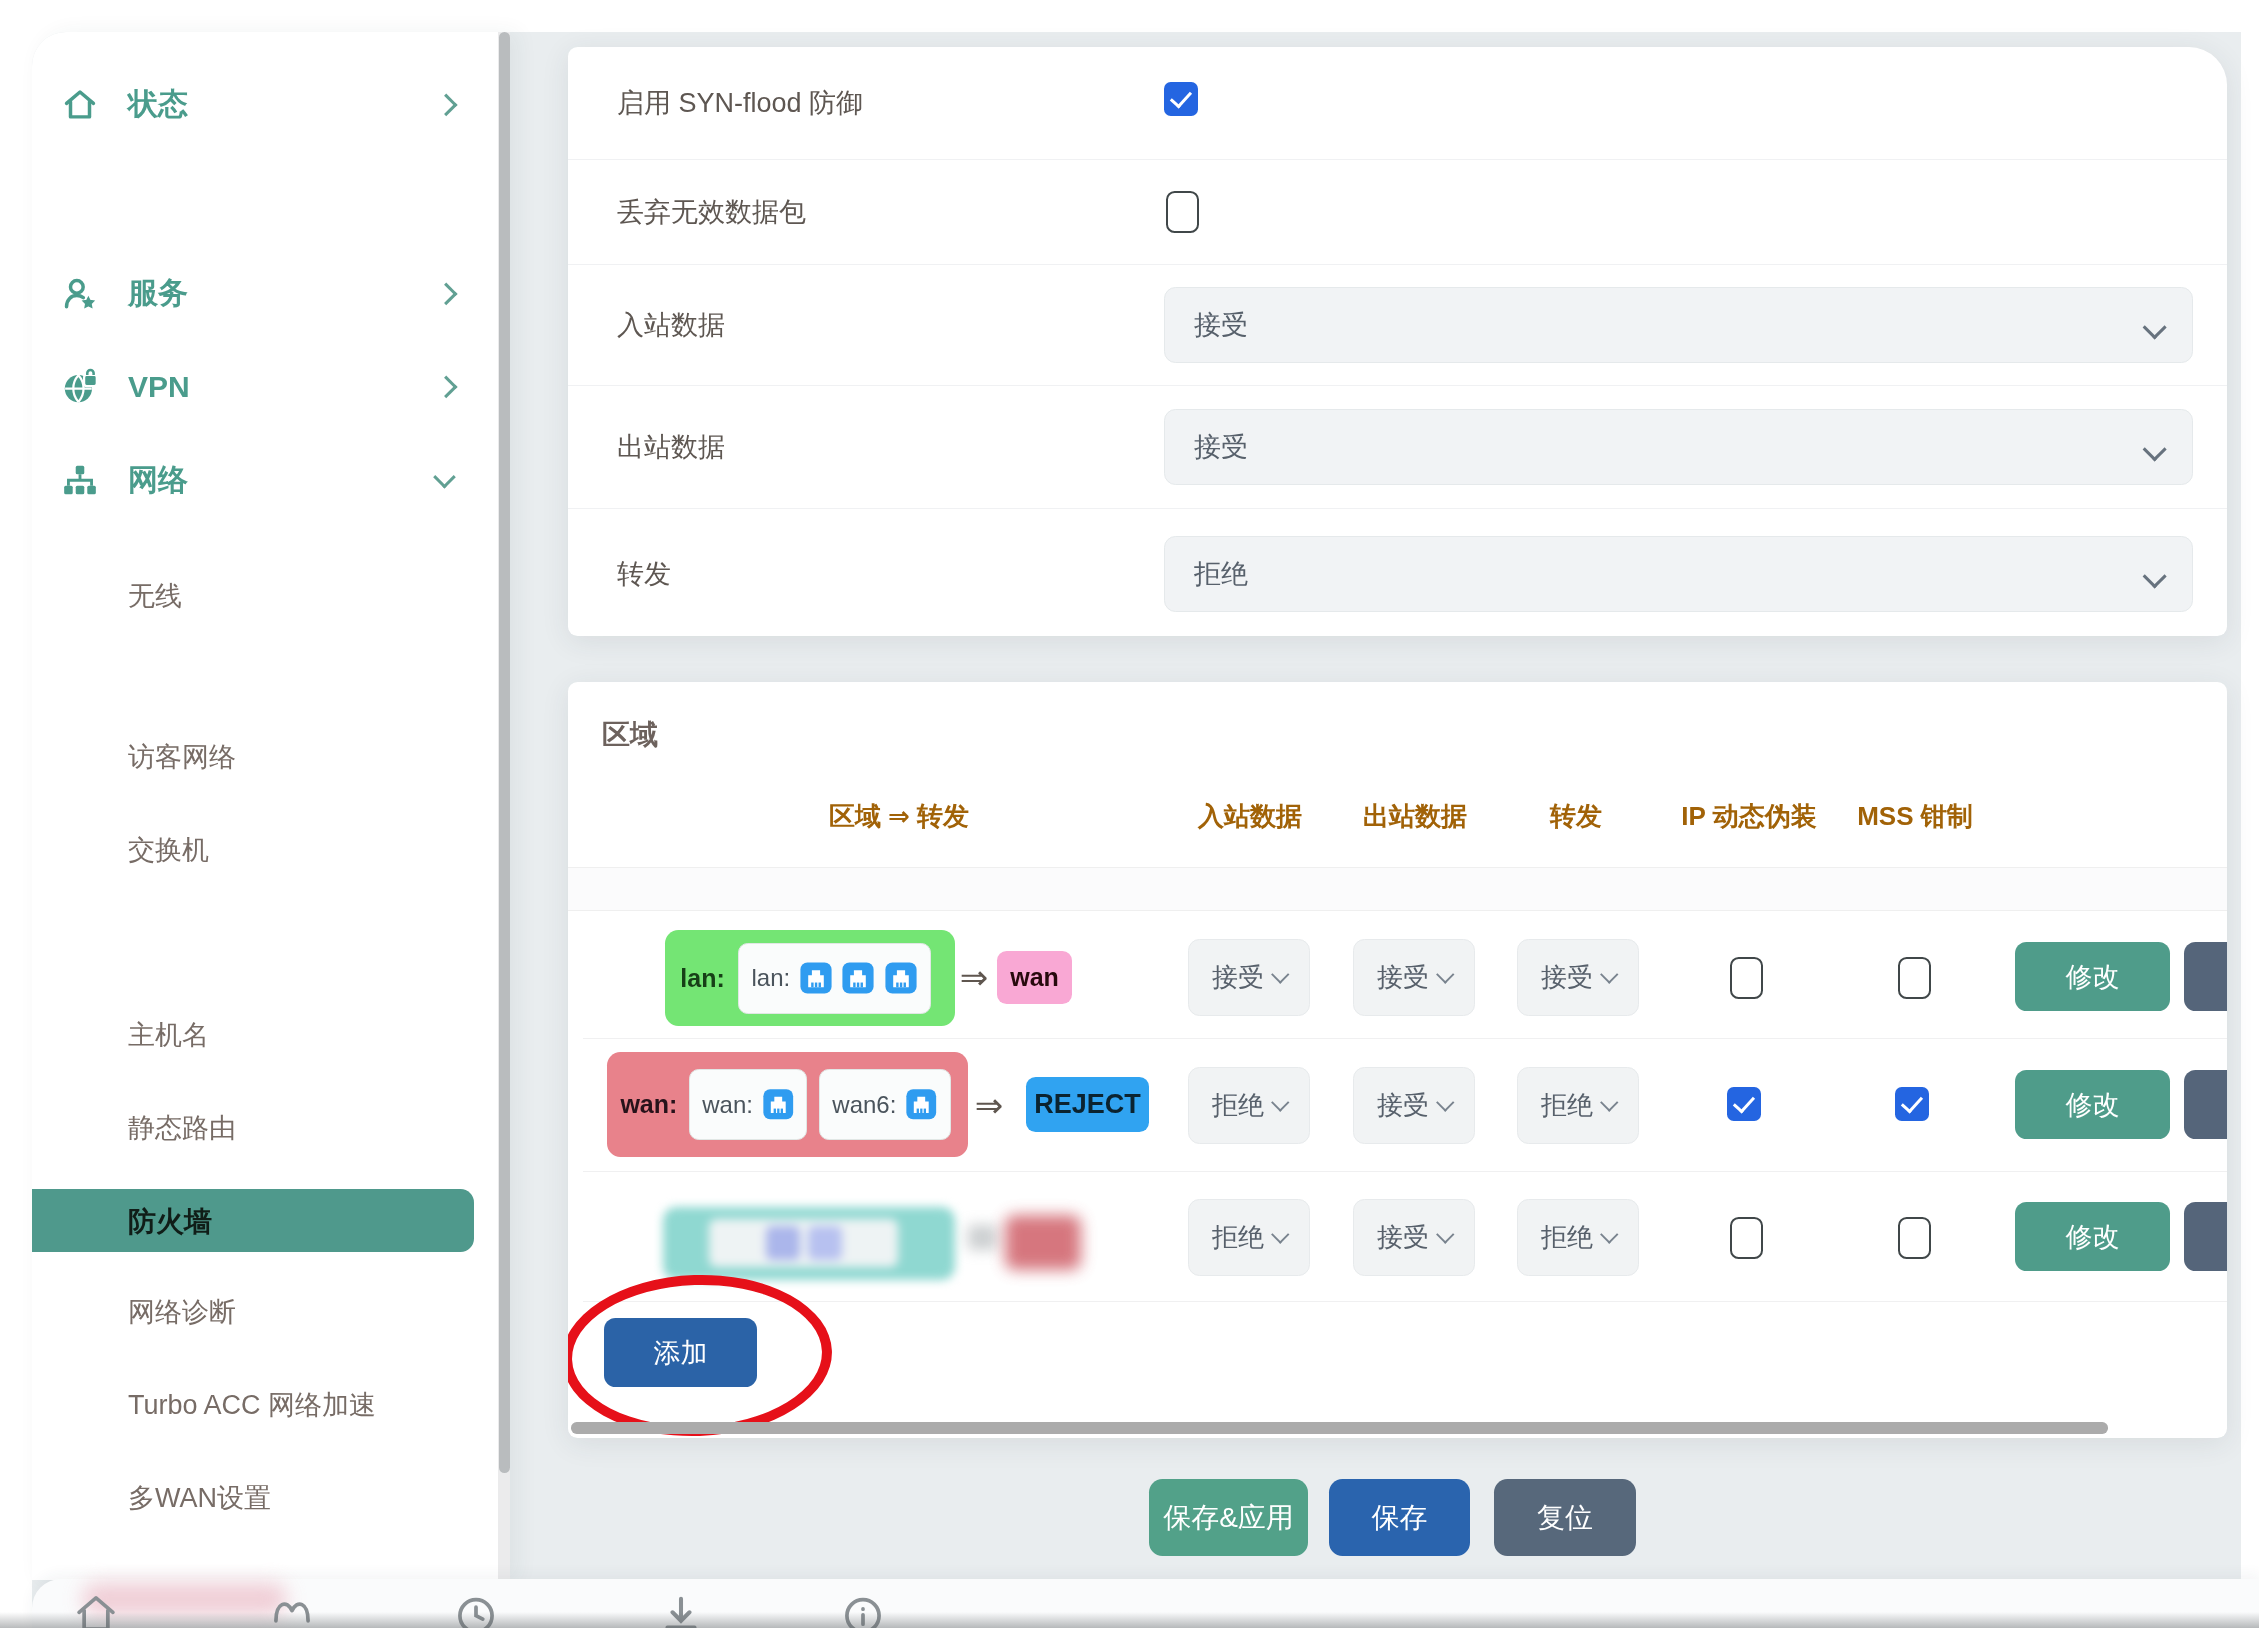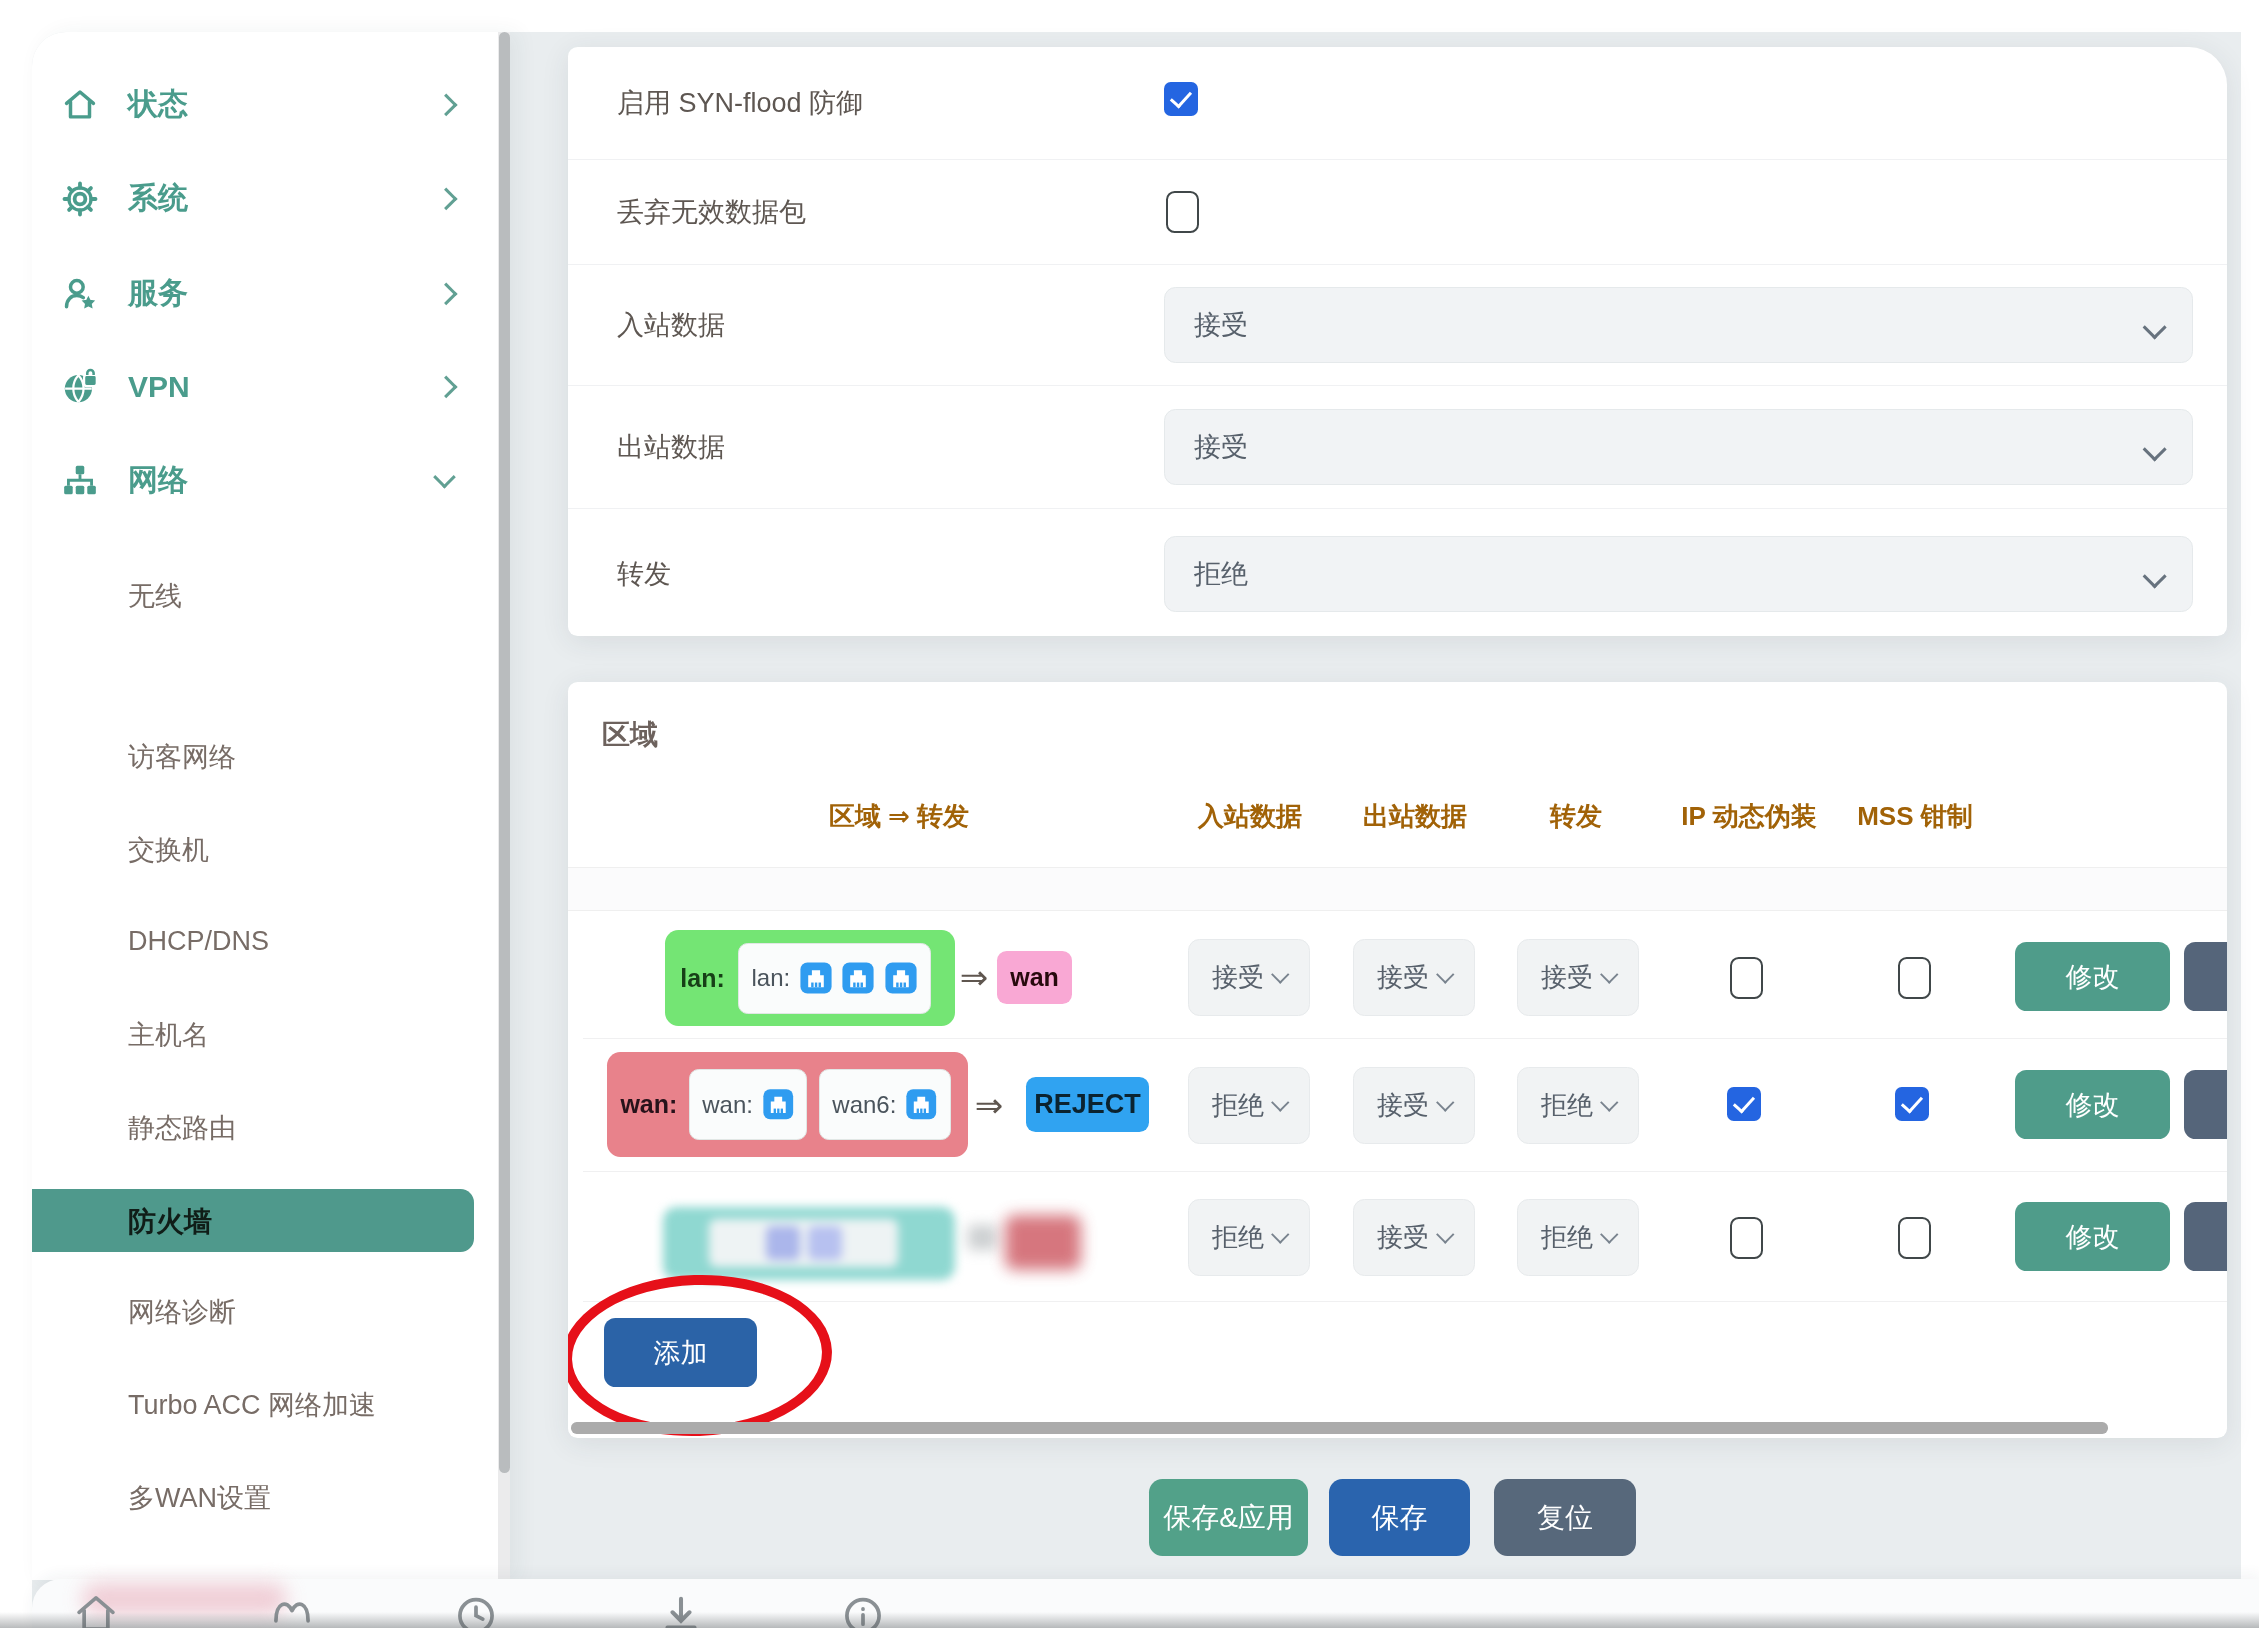--- a/index.html
+++ b/index.html
@@ -99,29 +99,20 @@
 
     <div class="menu-item" style="top:40px;">
       <svg class="mi-icon" viewBox="0 0 24 24" fill="none" stroke="#4a9c8c" stroke-width="2.2" stroke-linecap="round" stroke-linejoin="round">
         <path d="M3.5 11 L12 3.8 L20.5 11"></path>
           <path d="M6 10 V19.5 H18 V10"></path>
       </svg>
       <span class="mi-label">状态</span>
       <span class="chev chev-r" style="left:406px;top:25px;"></span>
     </div>
 
-    <div class="menu-item" style="top:134px;">
-      <svg class="mi-icon" viewBox="0 0 24 24" fill="none" stroke="#4a9c8c" stroke-width="2.4" stroke-linecap="round">
-        <circle cx="12" cy="12" r="3.4"></circle>
-          <circle cx="12" cy="12" r="7" stroke-width="2"></circle>
-        <path d="M12 2.2 V5 M12 19 V21.8 M2.2 12 H5 M19 12 H21.8 M5.1 5.1 L7 7 M17 17 L18.9 18.9 M18.9 5.1 L17 7 M7 17 L5.1 18.9"></path>
-      </svg>
-      <span class="mi-label">系统</span>
-      <span class="chev chev-r" style="left:406px;top:25px;"></span>
-    </div>
 
     <div class="menu-item" style="top:229px;">
       <svg class="mi-icon" viewBox="0 0 24 24" fill="none" stroke="#4a9c8c" stroke-width="2.2" stroke-linecap="round">
         <circle cx="10" cy="7.5" r="4"></circle>
           <path d="M3.5 20 c0-4.6 3-7 6.5-7 1.6 0 3 .5 4.1 1.3"></path>
         <path d="M17.3 14.2 l1 2 2.2 .3 -1.6 1.6 .4 2.2 -2 -1 -2 1 .4 -2.2 -1.6 -1.6 2.2 -.3 z" fill="#4a9c8c" stroke-width="1"></path>
       </svg>
       <span class="mi-label">服务</span>
       <span class="chev chev-r" style="left:406px;top:25px;"></span>
     </div>
@@ -151,23 +142,20 @@
 
     <div class="sub-item" style="top:534px;">
         <span class="si-label">无线</span>
       </div>
     <div class="sub-item" style="top:695px;">
         <span class="si-label">访客网络</span>
       </div>
     <div class="sub-item" style="top:788px;">
         <span class="si-label">交换机</span>
       </div>
-    <div class="sub-item" style="top:880px;">
-        <span class="si-label">DHCP/DNS</span>
-      </div>
     <div class="sub-item" style="top:973px;">
         <span class="si-label">主机名</span>
       </div>
     <div class="sub-item" style="top:1066px;">
         <span class="si-label">静态路由</span>
       </div>
 
     <div id="active-band">
       <span class="si-label">防火墙</span>
     </div>

